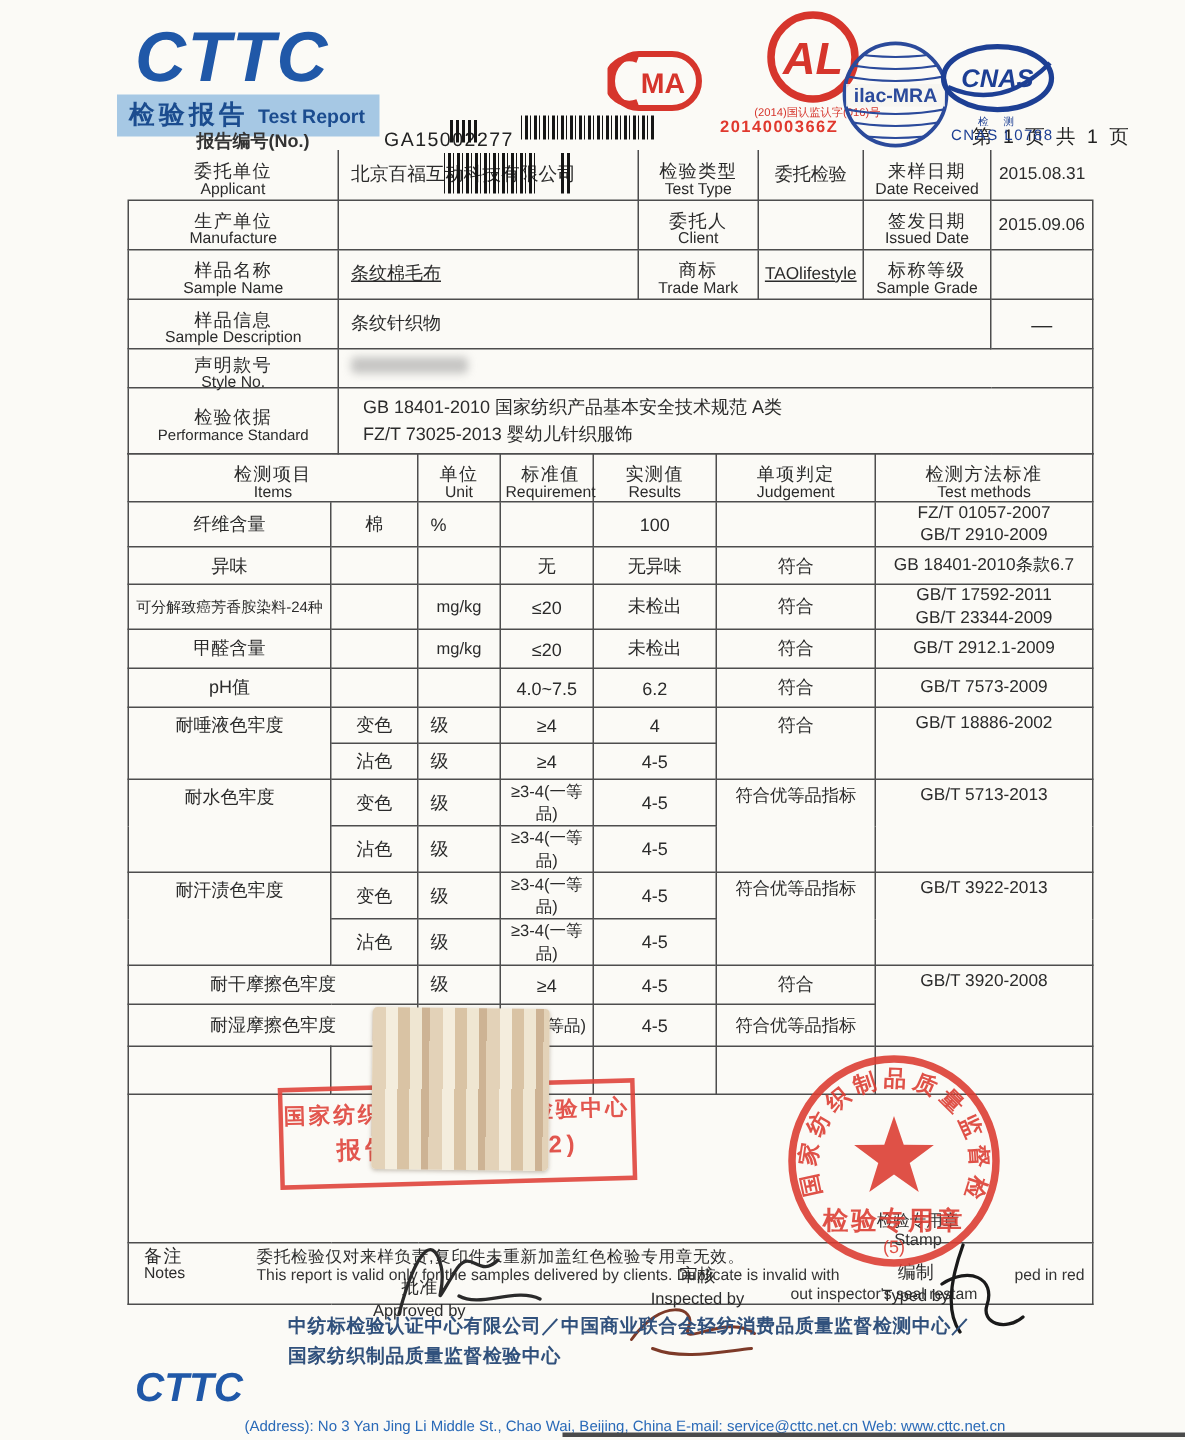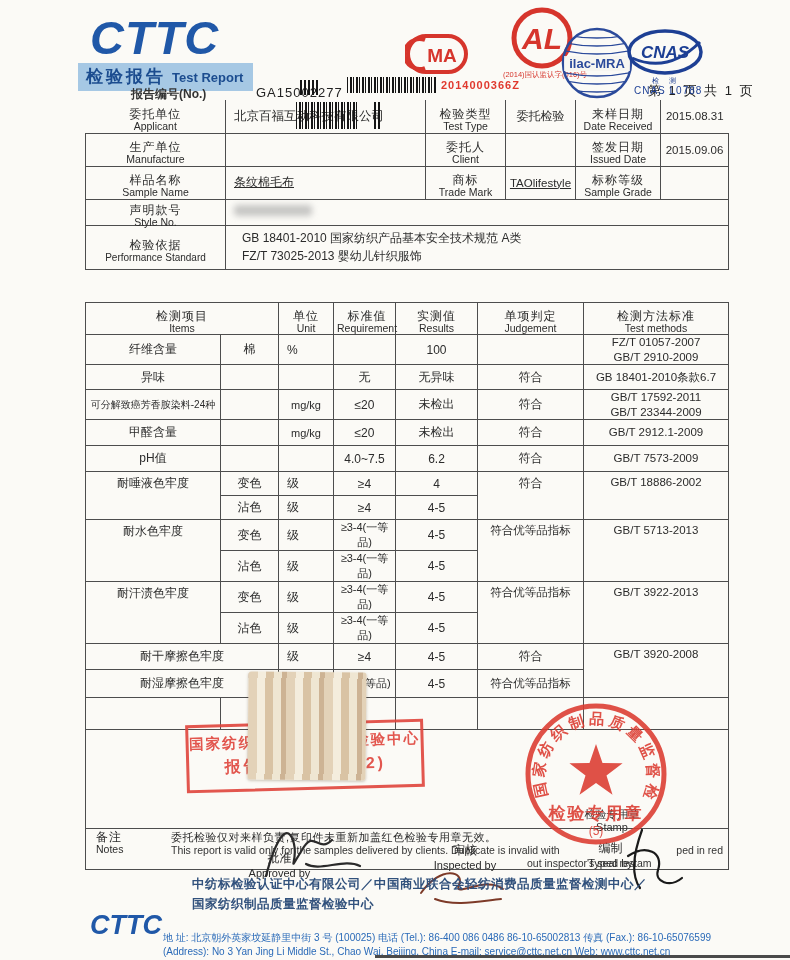--- a/index.html
+++ b/index.html
@@ -9,21 +9,21 @@
 
   
   .logo-big{font-size:47px;font-weight:bold;font-style:italic;color:#2058a8;letter-spacing:1px;line-height:1;}
   .title-band{background:#a6c8e4;padding:2px 10px 3px 8px;white-space:nowrap;}
   .title-cn{font-size:17px;font-weight:bold;color:#1b4c8f;letter-spacing:3px;}
   .title-en{font-size:13px;font-weight:bold;color:#1b4c8f;margin-left:6px;}
   .repno-label{font-size:12px;color:#333;}
   .repno-val{font-size:13px;color:#222;letter-spacing:1px;}
   .bc{background:repeating-linear-gradient(90deg,#151515 0 2px,transparent 2px 4px);}
   .bc2{background:repeating-linear-gradient(90deg,#151515 0 1px,transparent 1px 3px,#151515 3px 5px,transparent 5px 6px);}
-  .bc-num{font-size:11px;font-weight:bold;color:#e0392e;letter-spacing:1px;}
+  .bc-num{font-size:11px;font-weight:bold;color:#e0392e;letter-spacing:1px;margin-left:39px;}
   .pageinfo{font-size:13px;color:#222;letter-spacing:2px;}
   .al-cap{font-size:7.5px;color:#d6352c;letter-spacing:0;}
   .cnas-cap1{font-size:7px;color:#1d3f94;letter-spacing:4px;}
   .cnas-cap2{font-size:10px;color:#1d3f94;letter-spacing:1px;}
 
   
   table{border-collapse:collapse;table-layout:fixed;}
   td{border:1px solid #4d4d4d;padding:0 3px;font-size:12px;text-align:center;vertical-align:middle;overflow:visible;}
   .no-t{border-top:none;} .no-l{border-left:none;} .no-r{border-right:none;}
   .bl{position:relative;top:4px;display:inline-block;line-height:1.12;}
@@ -143,20 +143,25 @@
       <td style="font-size:11.5px;">2015.09.06</td>
     </tr>
     <tr style="height:33px;text-decoration:underline;">
       <td><span class="bl"><span class="cn">样品名称</span><span class="en">Sample Name</span></span></td>
       <td class="val-l">条纹棉毛布</td>
       <td><span class="bl"><span class="cn">商标</span><span class="en">Trade Mark</span></span></td>
       <td style="font-size:11.5px;">TAOlifestyle</td>
       <td><span class="bl"><span class="cn">标称等级</span><span class="en">Sample Grade</span></span></td>
       <td></td>
     </tr>
+    <tr style="height:33px;">
+      <td><span class="bl"><span class="cn">样品信息</span><span class="en">Sample Description</span></span></td>
+      <td class="val-l" colspan="4">条纹针织物</td>
+      <td class="dash">—</td>
+    </tr>
     <tr style="height:26px;">
       <td><span class="bl"><span class="cn">声明款号</span><span class="en">Style No.</span></span></td>
       <td class="val-l" colspan="5"><span class="blur-blob"></span></td>
     </tr>
     <tr style="height:44px;">
       <td><span class="bl"><span class="cn">检验依据</span><span class="en" style="font-size:10px;">Performance Standard</span></span></td>
       <td class="val-l" colspan="5" style="padding-left:16px;line-height:1.55;">
         <span style="display:block;">GB 18401-2010  国家纺织产品基本安全技术规范  A类</span>
         <span style="display:block;">FZ/T 73025-2013  婴幼儿针织服饰</span>
       </td>
@@ -370,17 +375,16 @@
     <span class="en">Typed by</span>
   </div>
   <svg class="abs" style="left:612px;top:822px;" width="78" height="72" viewBox="0 0 78 72">
     <path d="M30 8 C 22 30, 18 52, 28 66 M 16 34 C 34 22, 52 30, 46 48 C 42 60, 58 66, 70 56" fill="none" stroke="#1a1a1a" stroke-width="2.2" stroke-linecap="round"></path>
   </svg>
 
   <div class="abs org-line" style="left:192px;top:876px;">中纺标检验认证中心有限公司／中国商业联合会轻纺消费品质量监督检测中心／</div>
   <div class="abs org-line" style="left:192px;top:896px;">国家纺织制品质量监督检验中心</div>
 
   <div class="abs f-logo" style="left:90px;top:912px;">CTTC</div>
-  <div class="abs f-addr" style="left:163px;top:931px;">地 址: 北京朝外英家坟延静里中街 3 号 (100025)    电话 (Tel.): 86-400 086 0486    86-10-65002813    传真 (Fax.): 86-10-65076599</div>
   <div class="abs f-addr" style="left:163px;top:946px;">(Address):  No 3 Yan Jing Li Middle St., Chao Wai, Beijing, China    E-mail: service@cttc.net.cn    Web: www.cttc.net.cn</div>
 
   <div class="abs edge-line" style="left:375px;top:955px;width:415px;height:3px;"></div>
 </div>
 
 </body></html>

